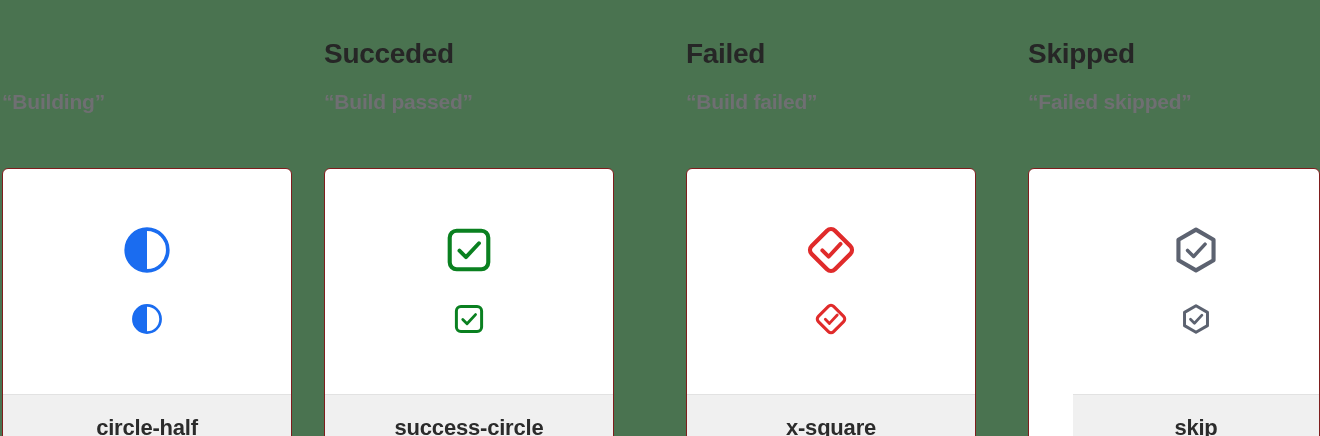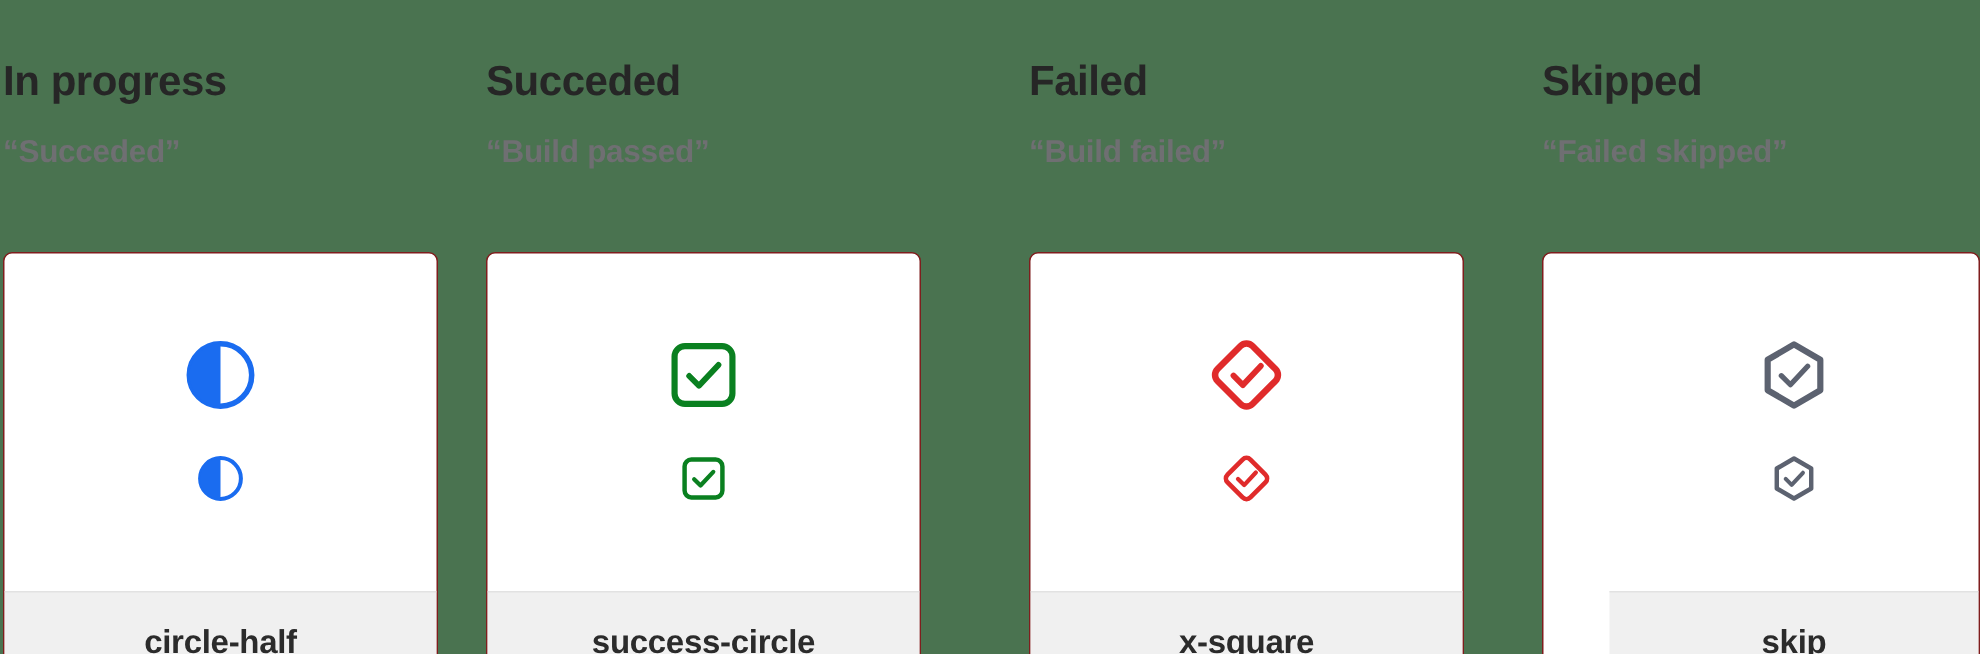--- a/index.html
+++ b/index.html
@@ -102,22 +102,21 @@
     color: #2b2b2b;
     letter-spacing: -0.2px;
   }
 </style>
 </head>
 <body>
 
 <div class="board">
 
   <div class="column col-0">
-    <div class="heading">In progress</div>
-    <div class="subheading">“Succeded”</div>
+    <div class="subheading">“Building”</div>
     <div class="card">
       <div class="card-body">
         <svg class="icon-big" viewBox="0 0 24 24">
           <circle cx="12" cy="12" r="9.6" fill="#ffffff" stroke="#1a6cf0" stroke-width="1.7"></circle>
           <path d="M12 2.4 A9.6 9.6 0 0 0 12 21.6 Z" fill="#1a6cf0"></path>
         </svg>
         <svg class="icon-small" viewBox="0 0 24 24">
           <circle cx="12" cy="12" r="9.6" fill="#ffffff" stroke="#1a6cf0" stroke-width="1.9"></circle>
           <path d="M12 2.4 A9.6 9.6 0 0 0 12 21.6 Z" fill="#1a6cf0"></path>
         </svg>

